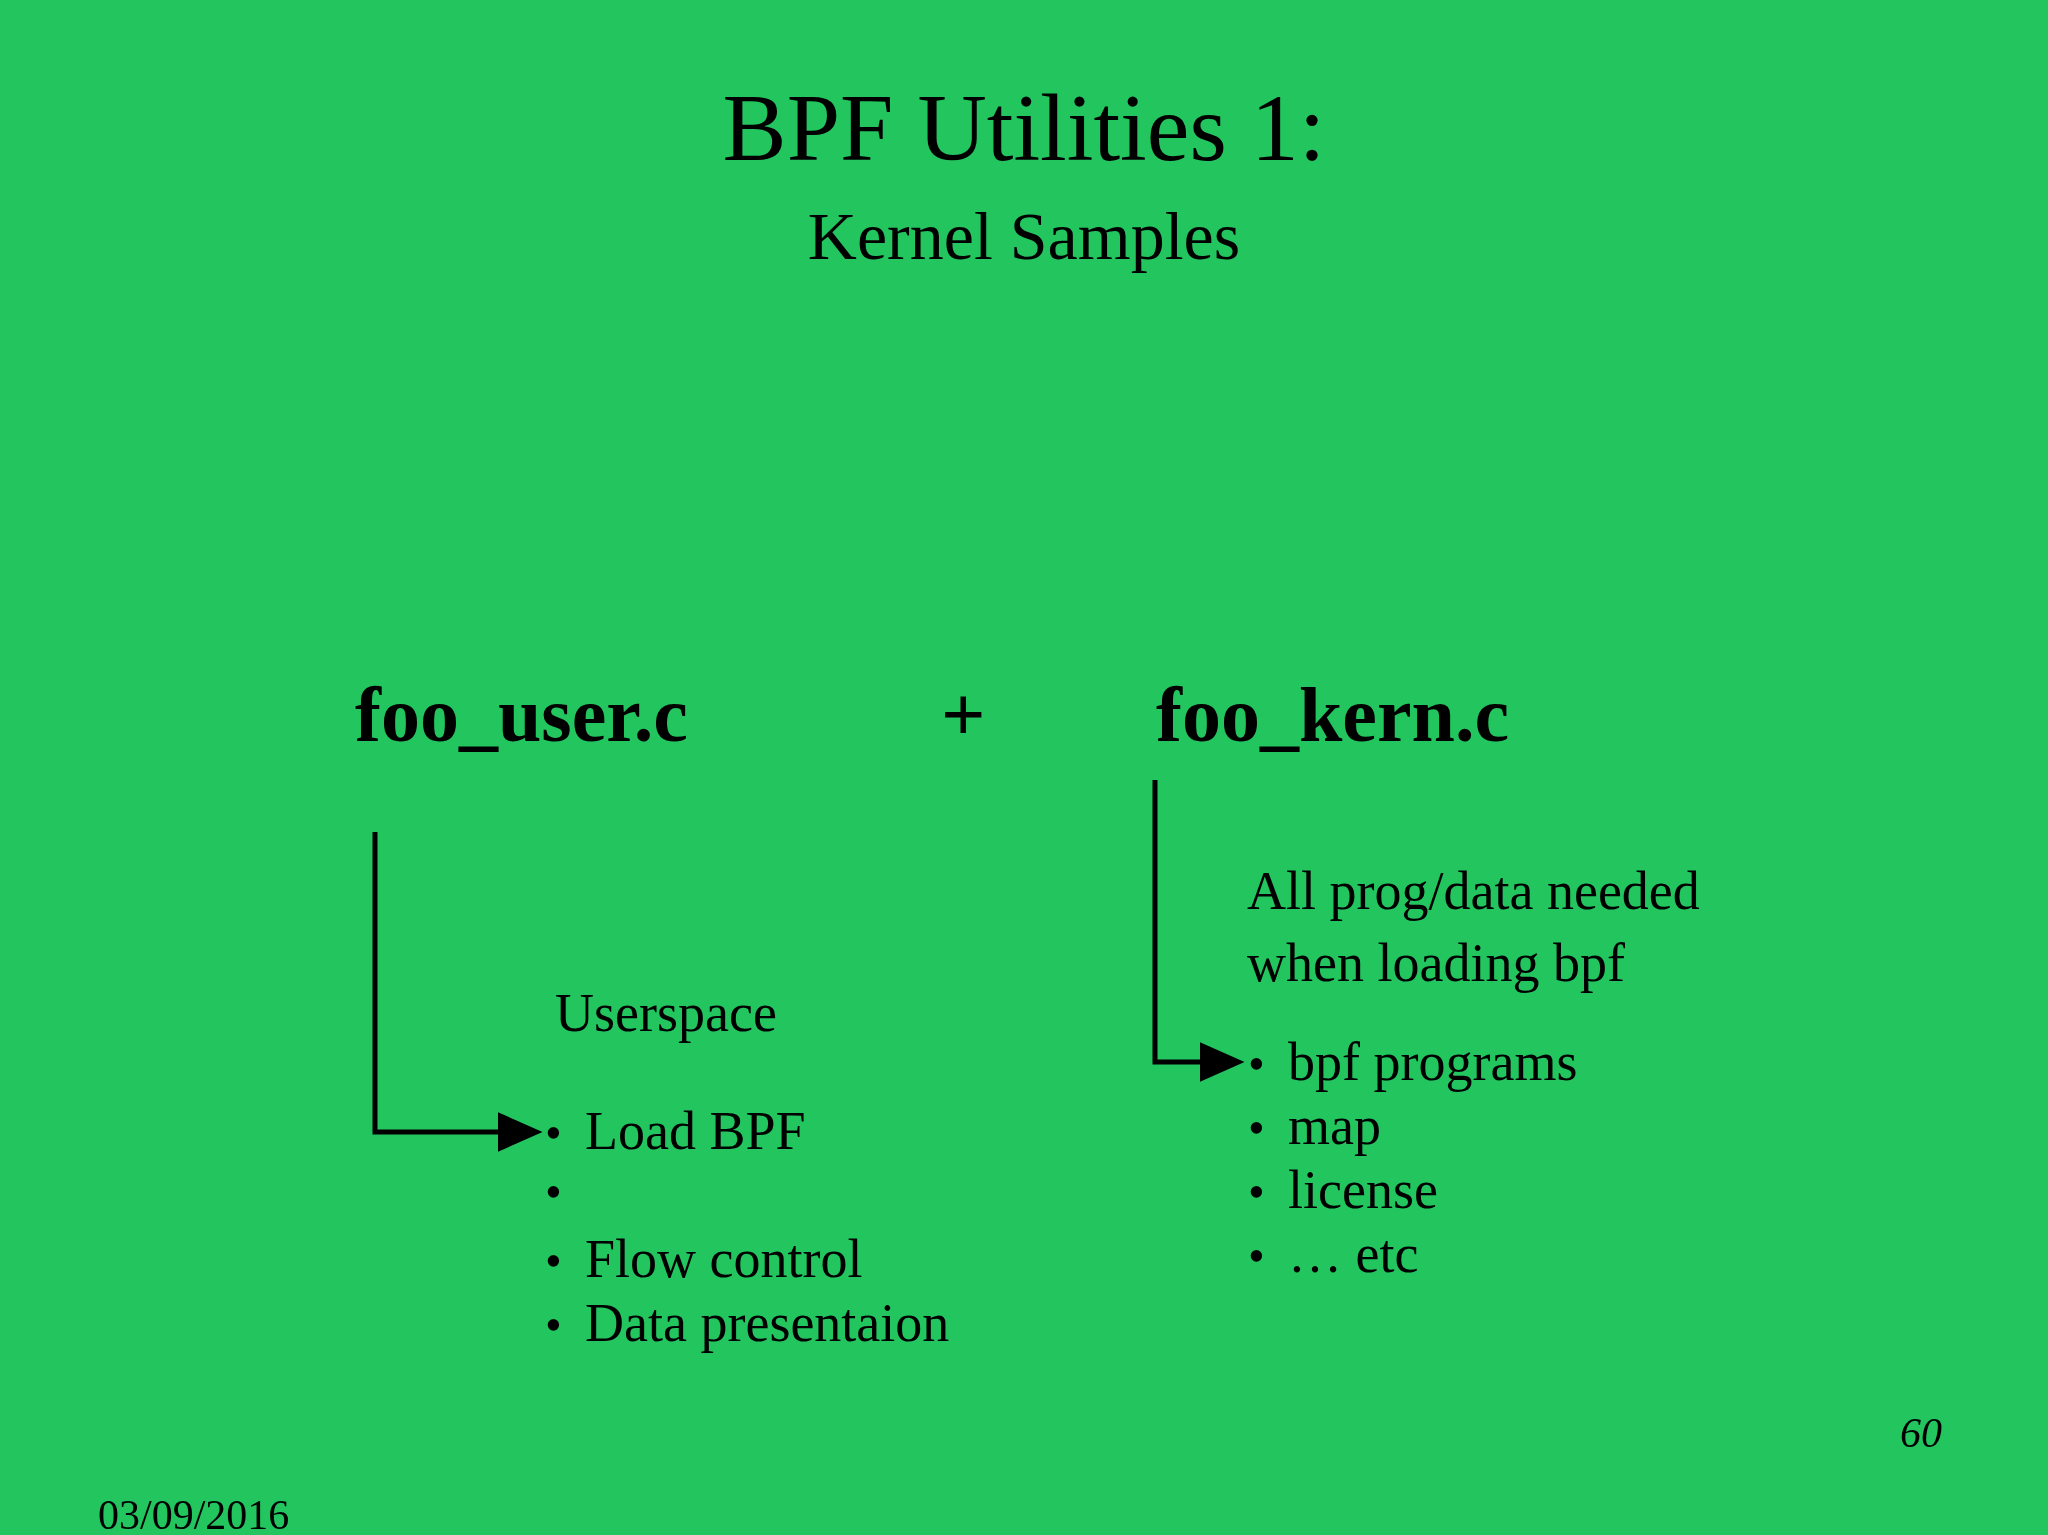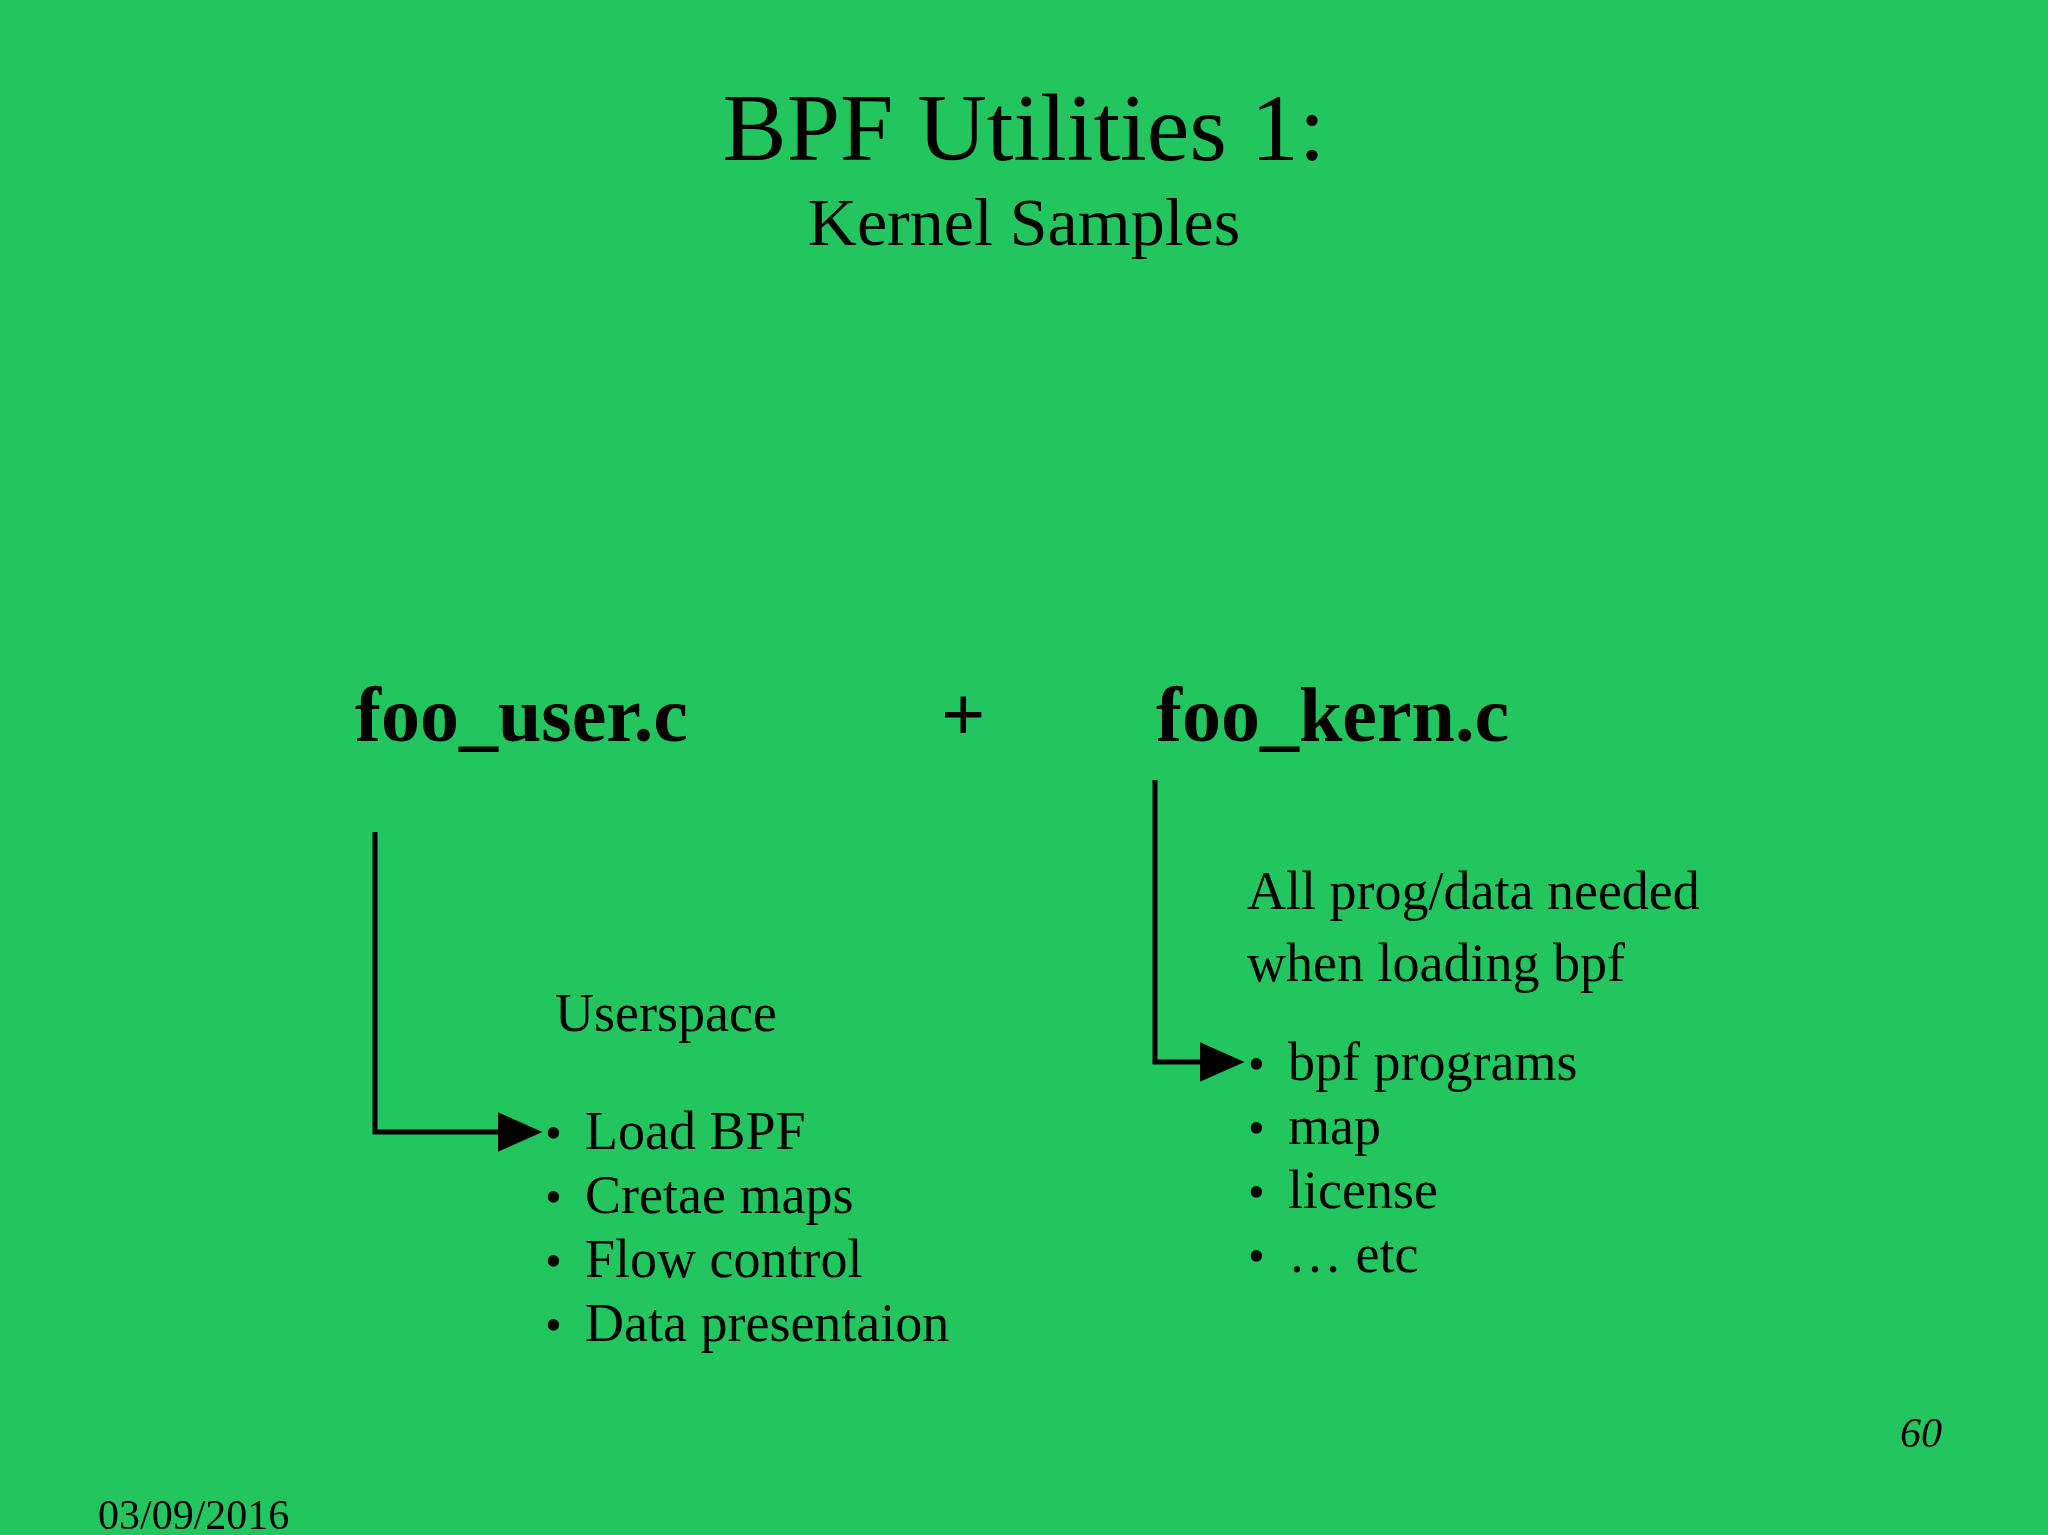--- a/index.html
+++ b/index.html
@@ -31,21 +31,21 @@
   #slide-title {
     font-size: 96px;
     line-height: 1.04;
     font-weight: 400;
     letter-spacing: 0px;
   }
   #slide-subtitle {
     font-size: 68px;
     line-height: 1.12;
     font-weight: 400;
-    margin-top: 6px;
+    margin-top: 20px;
   }
 
   
   #file-row {
     position: absolute;
     top: 676px;
     left: 8px;
     width: 2048px;
     height: 96px;
   }
@@ -169,21 +169,20 @@
   </svg>
 
   <div id="userspace-label">Userspace</div>
   <ul class="bullet-list" id="left-bullets">
     <li>
       <span class="bullet-dot">•</span>
       <span class="bullet-text">Load BPF</span>
     </li>
     <li>
       <span class="bullet-dot">•</span>
-      <span class="bullet-text">Cretae maps</span>
     </li>
     <li>
       <span class="bullet-dot">•</span>
       <span class="bullet-text">Flow control</span>
     </li>
     <li>
       <span class="bullet-dot">•</span>
       <span class="bullet-text">Data presentaion</span>
     </li>
   </ul>

